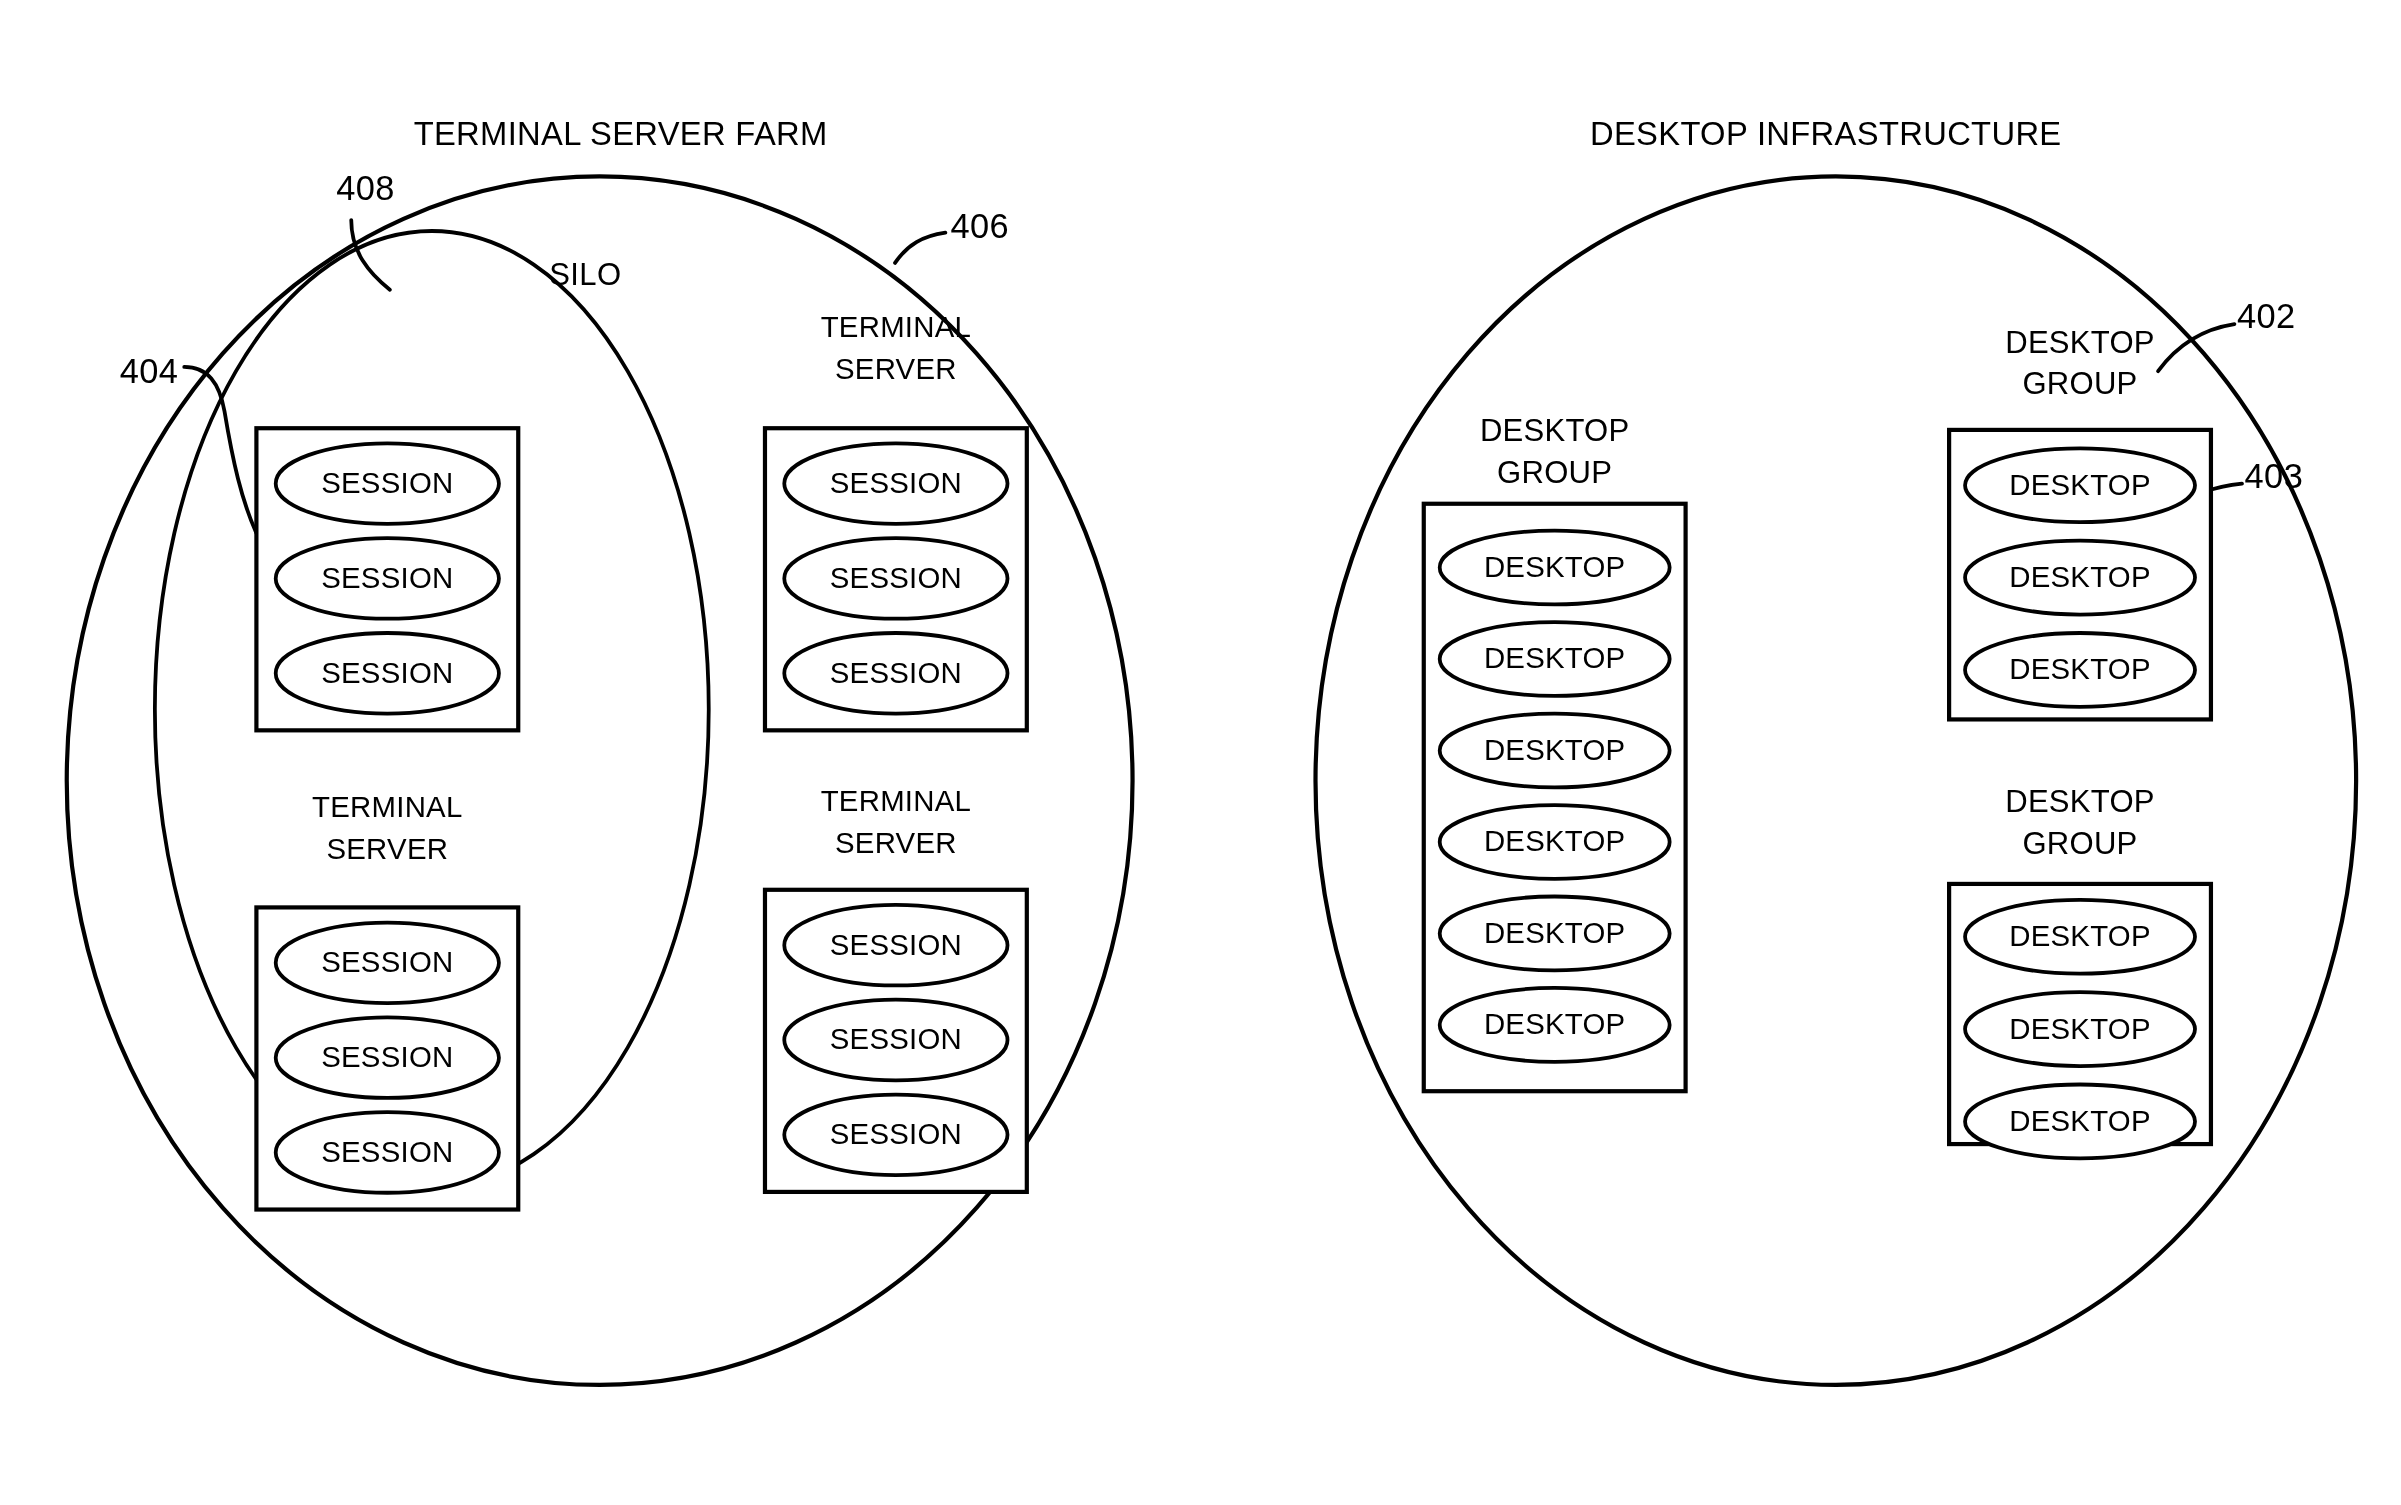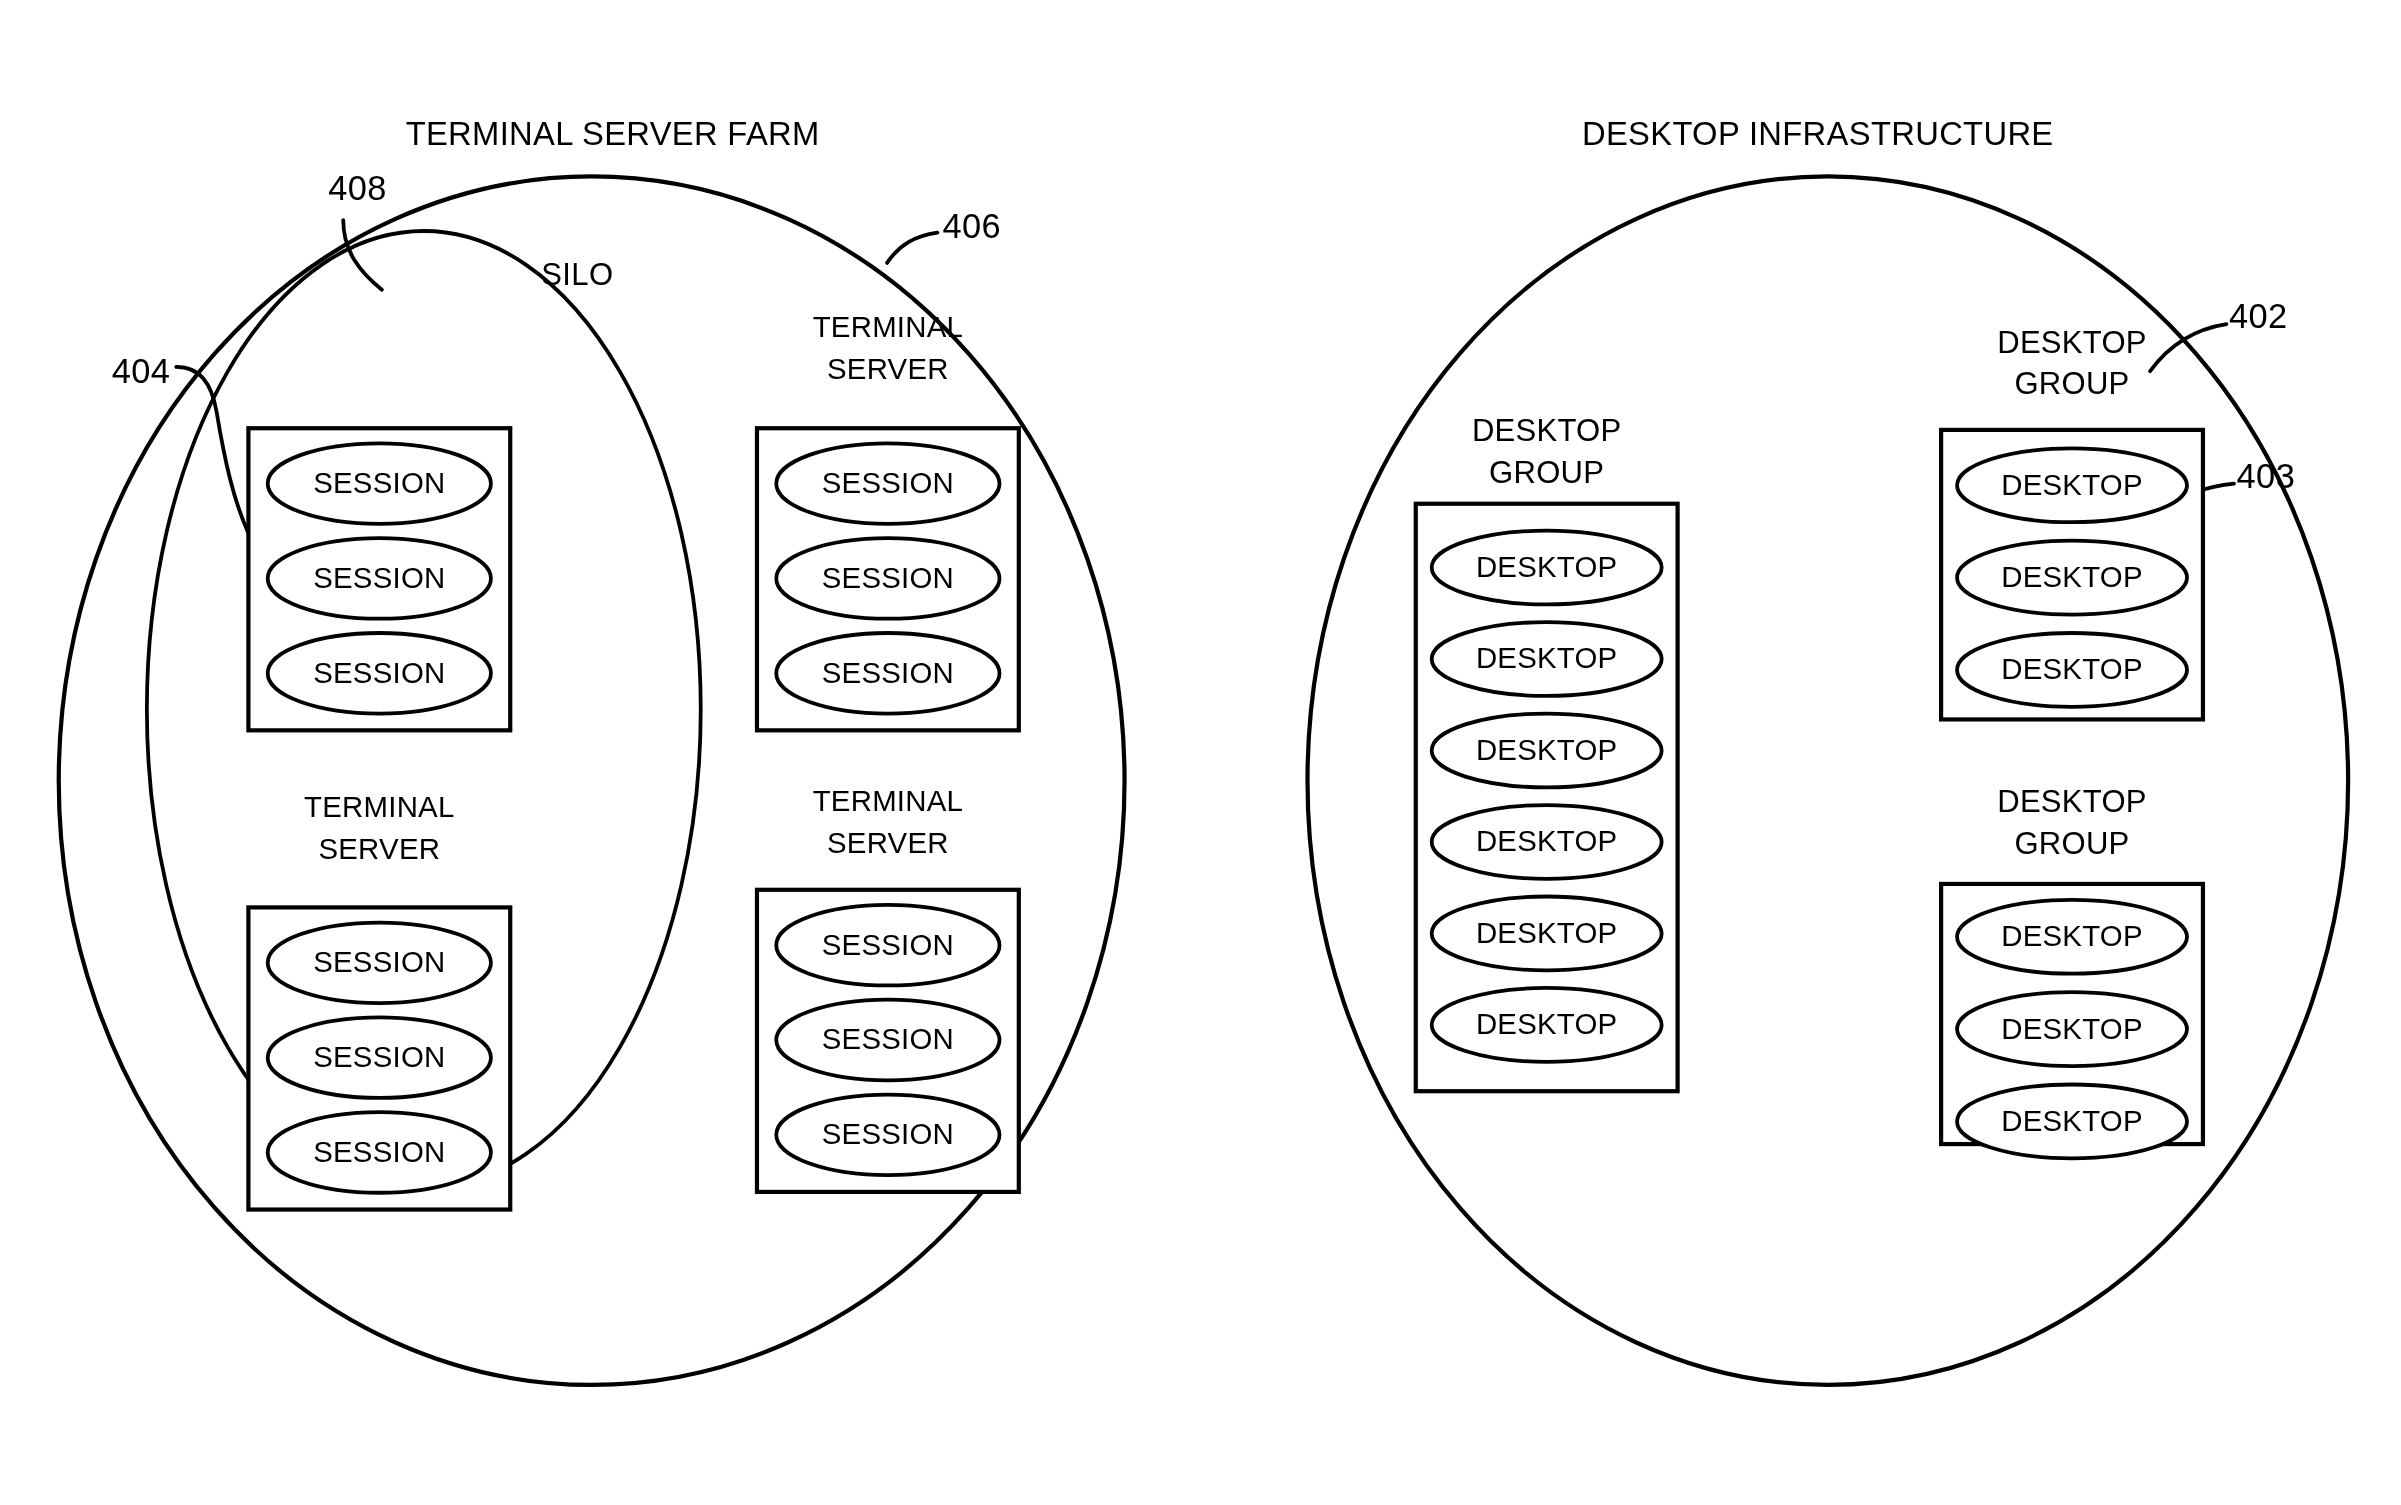--- a/index.html
+++ b/index.html
@@ -6,20 +6,21 @@
     margin: 0;
     padding: 0;
     background: #ffffff;
   }
   #diagram-root {
     position: relative;
     width: 2150px;
     height: 1506px;
     background: #ffffff;
     font-family: "Liberation Sans", sans-serif;
+    margin-left: 8px;
   }
   svg.patent-figure {
     display: block;
     width: 2401px;
     height: 1506px;
   }
   .fig-text {
     font-family: "Liberation Sans", sans-serif;
     fill: #000000;
     stroke: none;

